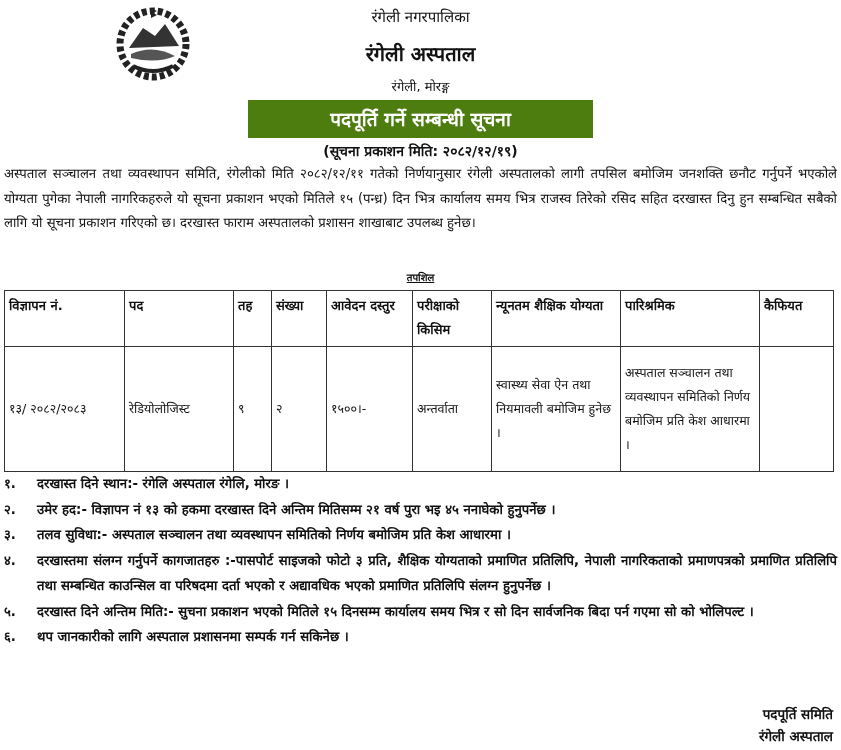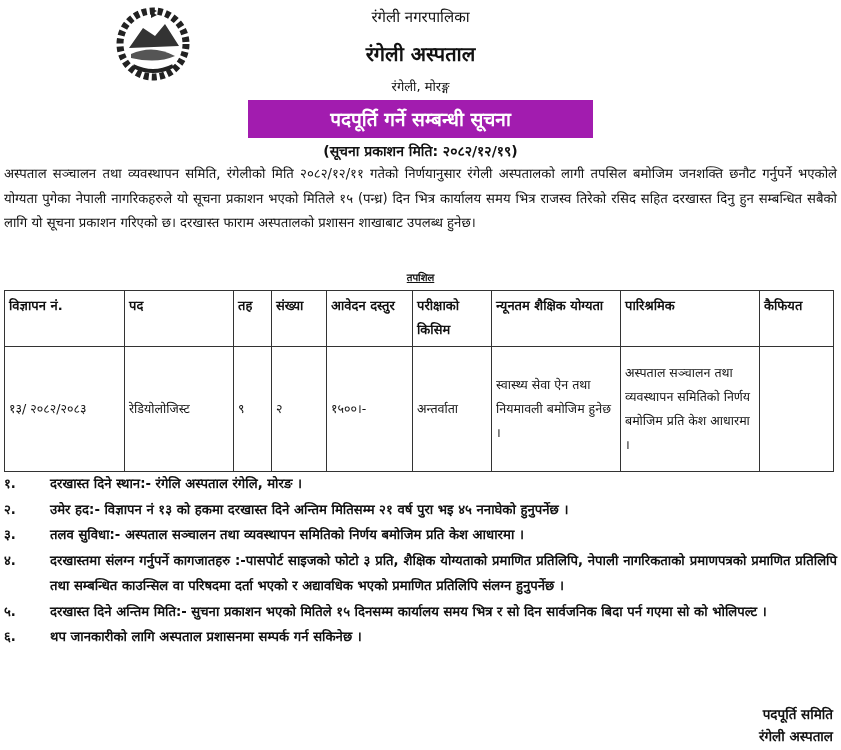--- a/index.html
+++ b/index.html
@@ -12,21 +12,21 @@
   .center { text-align: center; }
 
   
   .emblem { left: 107px; top: 6px; width: 92px; height: 76px; }
 
   .hdr1 { left: 200px; width: 441px; top: 2px; font-size: 15px; line-height: 30px; }
   .hdr2 { left: 200px; width: 441px; top: 38px; font-size: 20px; font-weight: bold; line-height: 32px; }
   .hdr3 { left: 200px; width: 441px; top: 77px; font-size: 13px; line-height: 20px; }
   .title-box {
     left: 248px; top: 100px; width: 345px; height: 38px;
-    background: #a21caf; color: #ffffff;
+    background: #4d7c0f; color: #ffffff;
     font-size: 19px; font-weight: bold; line-height: 38px;
   }
   .pubdate { left: 200px; width: 441px; top: 140px; font-size: 14px; font-weight: bold; line-height: 22px; }
 
   .para {
     left: 4px; top: 162px; width: 833px;
     font-size: 13.2px; line-height: 24.5px; text-align: justify;
     text-align-last: left;
   }
 
@@ -40,21 +40,21 @@
   table.vacancy th, table.vacancy td {
     border: 1.4px solid #333333; text-align: left; vertical-align: middle;
     padding: 0 4px;
   }
   table.vacancy th { height: 52px; font-size: 13px; font-weight: bold; line-height: 24px; vertical-align: top; padding-top: 3px; }
   table.vacancy td { height: 124px; font-size: 12.5px; line-height: 24px; }
 
   .notes { left: 4px; top: 471px; width: 833px; font-size: 13.2px; line-height: 25.5px; font-weight: bold; }
   .note { display: flex; }
   .note .num { width: 33px; flex: 0 0 33px; }
-  .note .txt { flex: 1; text-align: justify; text-align-last: left; margin-left: 13px; }
+  .note .txt { flex: 1; text-align: justify; text-align-last: left; }
 
   .sig { right: 8px; top: 703px; text-align: right; font-size: 13.5px; line-height: 22px; font-weight: bold; }
 </style>
 </head>
 <body>
 
 <div class="abs emblem">
   <svg width="92" height="76" viewBox="0 0 92 76">
     <circle cx="46" cy="38" r="33" fill="none" stroke="#222" stroke-width="7" stroke-dasharray="5 3"></circle>
     <polygon points="22,42 36,22 48,30 58,18 72,40" fill="#333"></polygon>

